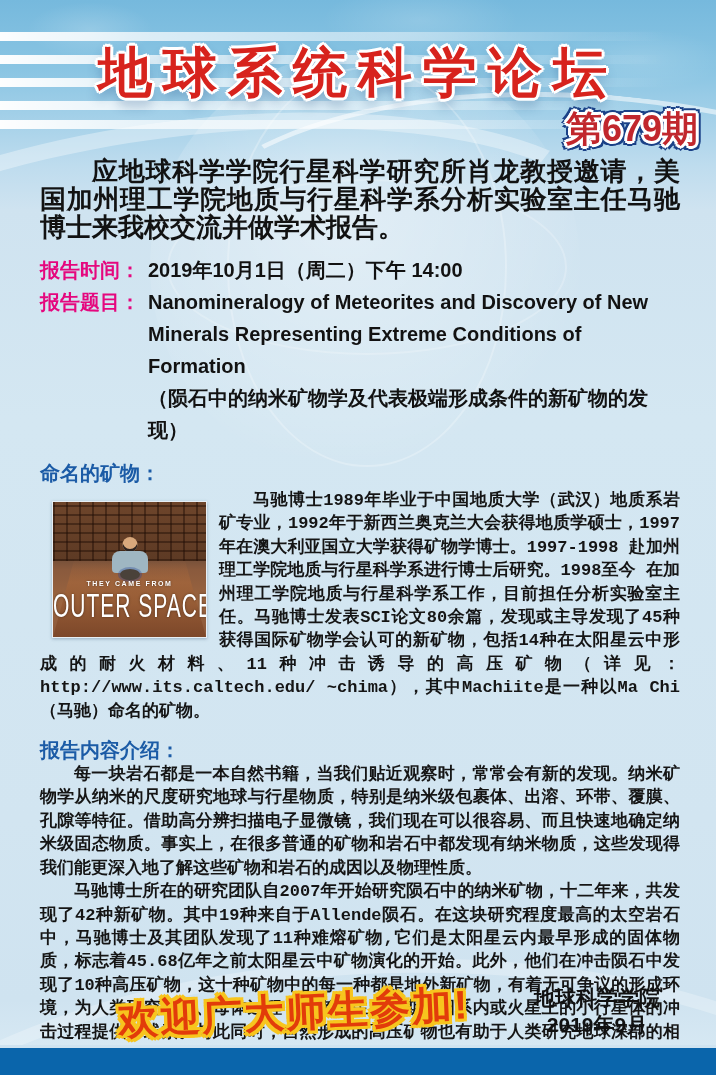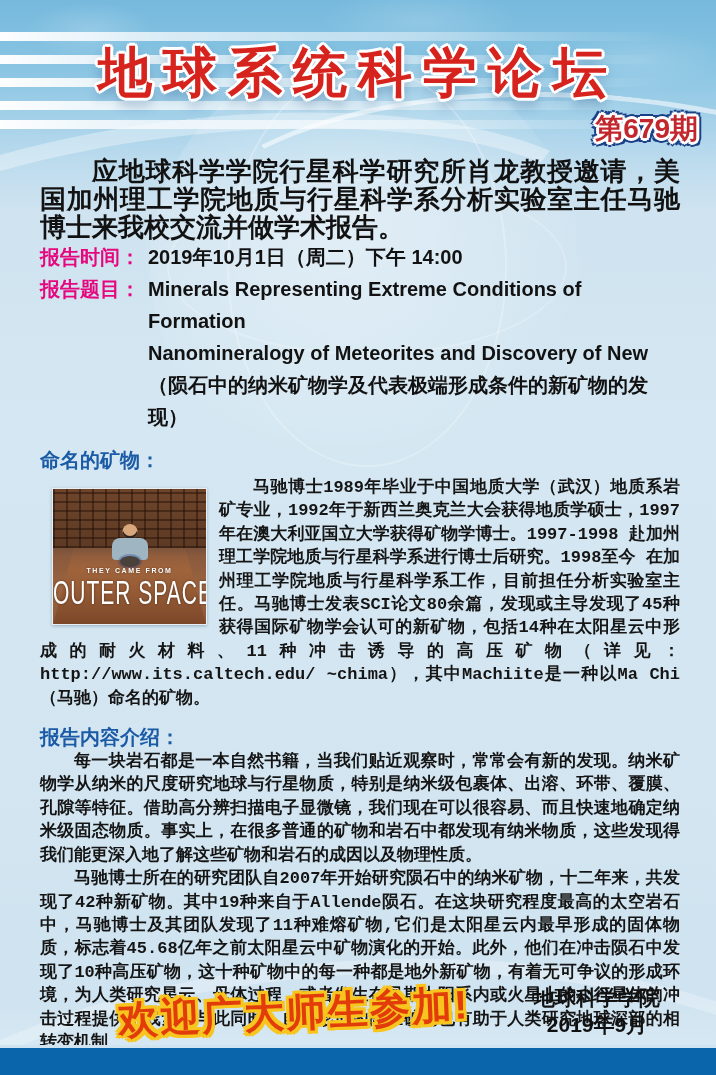--- a/index.html
+++ b/index.html
@@ -50,35 +50,35 @@
     position:absolute; left:0; right:0; top:42px; text-align:center;
     font-size:54px; line-height:60px; font-weight:900; letter-spacing:11px;
     color:#d7231d; white-space:nowrap;
     text-shadow:
       -2px -2px 0 #fff, 2px -2px 0 #fff, -2px 2px 0 #fff, 2px 2px 0 #fff,
       -3px 0 0 #fff, 3px 0 0 #fff, 0 -3px 0 #fff, 0 3px 0 #fff,
       0 7px 12px rgba(25,70,125,.45);
   }
   .issue-no{
     position:absolute; top:104px; right:18px;
-    font-size:28px; line-height:50px; font-weight:900; color:#c1272d;
+    font-size:36px; line-height:50px; font-weight:900; color:#c1272d;
     text-shadow:
       -2px -2px 0 #fff, 2px -2px 0 #fff, -2px 2px 0 #fff, 2px 2px 0 #fff,
       -3px 0 0 #fff, 3px 0 0 #fff, 0 -3px 0 #fff, 0 3px 0 #fff,
       -4px -4px 0 #1a4187, 4px -4px 0 #1a4187, -4px 4px 0 #1a4187, 4px 4px 0 #1a4187,
       -5px 0 0 #1a4187, 5px 0 0 #1a4187, 0 5px 0 #1a4187, 0 -5px 0 #1a4187;
   }
 
   
   .content{ position:absolute; left:40px; right:36px; top:157px; color:#111; }
 
   .intro{ font-size:26px; line-height:28px; font-weight:700; text-indent:2em;
     text-align:justify; color:#121212; }
 
-  .info{ }
+  .info{ margin-top:13px; }
   .info-row{ display:flex; align-items:flex-start; font-weight:700;
     font-size:20px; line-height:32px; }
   .info-label{ color:#e5077e; white-space:nowrap; margin-right:8px; }
   .info-value{ color:#121212; }
   .topic-lines{ line-height:32px; }
 
   .section-heading{ margin-top:14px; font-size:20px; line-height:26px;
     font-weight:800; color:#1b5ba6; }
 
   .bio-block{ margin-top:3px; }
@@ -156,22 +156,22 @@
     <p class="intro">应地球科学学院行星科学研究所肖龙教授邀请，美国加州理工学院地质与行星科学系分析实验室主任马驰博士来我校交流并做学术报告。</p>
 
     <div class="info">
       <div class="info-row">
         <span class="info-label">报告时间：</span>
         <span class="info-value">2019年10月1日（周二）下午 14:00</span>
       </div>
       <div class="info-row">
         <span class="info-label">报告题目：</span>
         <div class="topic-lines">
+          <div class="info-value">Nanomineralogy of Meteorites and Discovery of New</div>
           <div class="info-value">Minerals Representing Extreme Conditions of Formation</div>
-          <div class="info-value">Nanomineralogy of Meteorites and Discovery of New</div>
           <div class="info-value">（陨石中的纳米矿物学及代表极端形成条件的新矿物的发现）</div>
         </div>
       </div>
     </div>
 
     <div class="section-heading">命名的矿物：</div>
 
     <div class="bio-block">
       <div class="photo">
         <div class="photo-drawers"></div>

